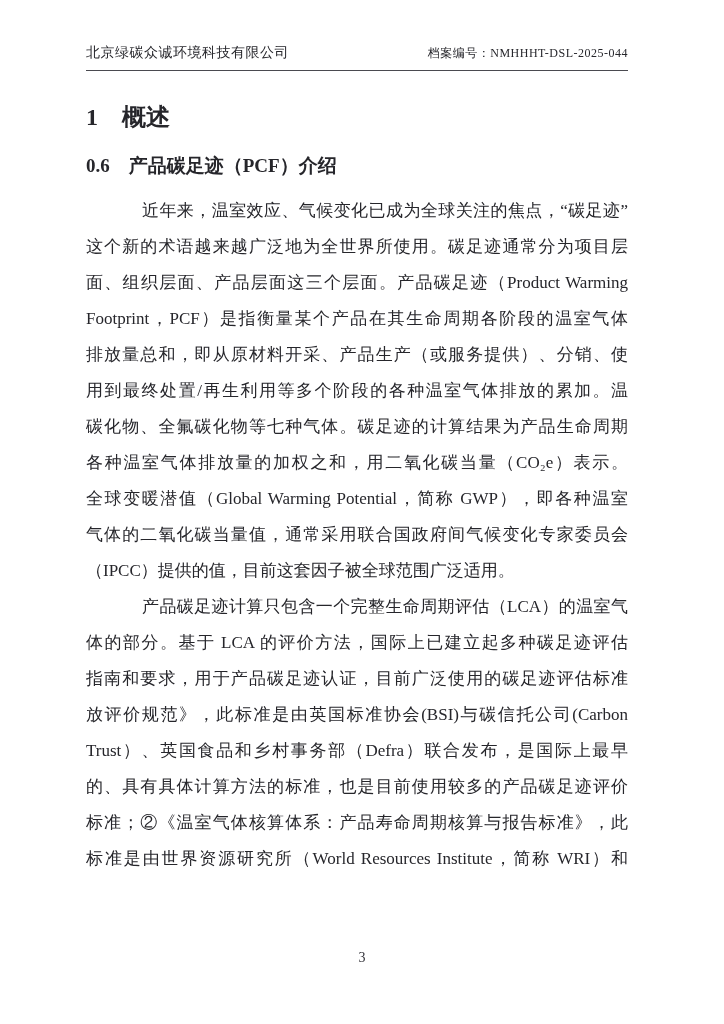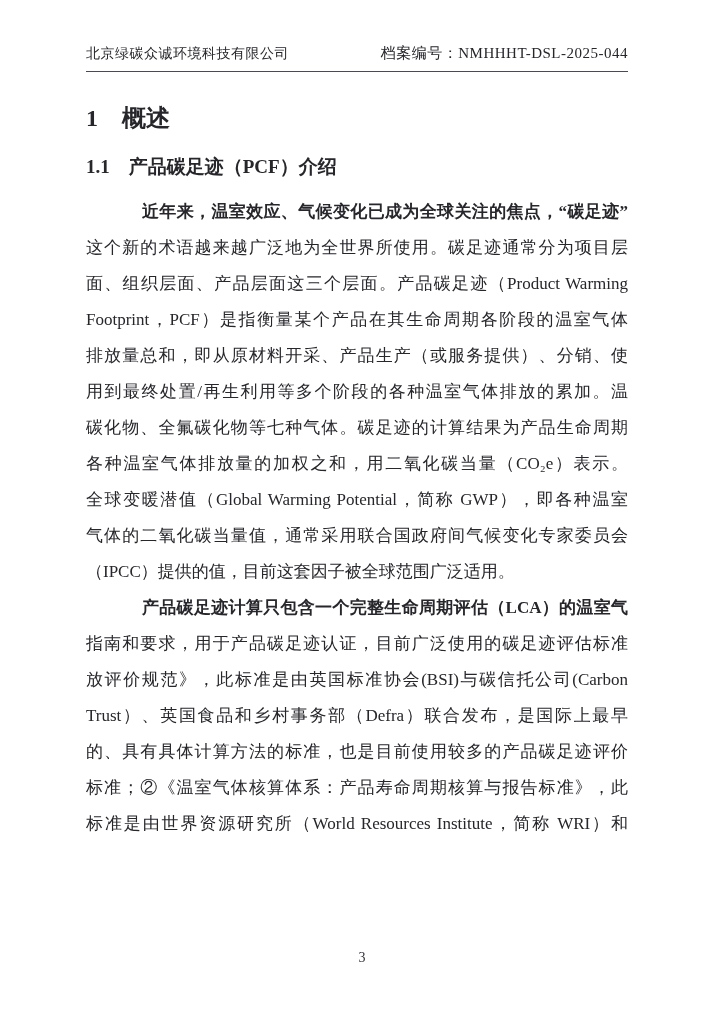--- a/index.html
+++ b/index.html
@@ -22,21 +22,21 @@
     display: flex;
     justify-content: space-between;
     align-items: baseline;
     margin-top: 44px;
     padding-bottom: 8px;
     border-bottom: 1.5px solid #4a4a50;
     font-size: 14px;
     letter-spacing: 0.5px;
   }
   .header .doc-number {
-    font-size: 15px;
+    font-size: 12px;
   }
   .h1 {
     margin-top: 32px;
     font-size: 24px;
     font-weight: bold;
     line-height: 28px;
   }
   .h2 {
     margin-top: 22px;
     font-size: 19px;
@@ -50,21 +50,20 @@
     font-size: 17px;
     height: 36px;
     line-height: 36px;
     text-align: justify;
     text-align-last: justify;
     overflow: hidden;
     white-space: nowrap;
   }
   .line.indent {
     padding-left: 56px;
-    font-weight: bold;
   }
   .line.para-end {
     text-align-last: left;
   }
   .footer {
     position: absolute;
     left: 0;
     right: 0;
     bottom: 58px;
     text-align: center;
@@ -77,35 +76,36 @@
 
 <div class="page">
 
   <div class="header">
     <span>北京绿碳众诚环境科技有限公司</span>
     <span class="doc-number"><span>档案编号：</span><span>NMHHHT-DSL-2025-044</span></span>
   </div>
 
   <div class="h1">1　概述</div>
 
-  <div class="h2">1.1　产品碳足迹（PCF）介绍</div>
+  <div class="h2">0.6　产品碳足迹（PCF）介绍</div>
 
   <div class="bodytext">
       <div class="line indent">近年来，温室效应、气候变化已成为全球关注的焦点，“碳足迹”</div>
       <div class="line">这个新的术语越来越广泛地为全世界所使用。碳足迹通常分为项目层</div>
       <div class="line">面、组织层面、产品层面这三个层面。产品碳足迹（Product Warming</div>
       <div class="line">Footprint，PCF）是指衡量某个产品在其生命周期各阶段的温室气体</div>
       <div class="line">排放量总和，即从原材料开采、产品生产（或服务提供）、分销、使</div>
       <div class="line">用到最终处置/再生利用等多个阶段的各种温室气体排放的累加。温</div>
       <div class="line">碳化物、全氟碳化物等七种气体。碳足迹的计算结果为产品生命周期</div>
       <div class="line">各种温室气体排放量的加权之和，用二氧化碳当量（CO₂e）表示。</div>
       <div class="line">全球变暖潜值（Global Warming Potential，简称 GWP），即各种温室</div>
       <div class="line">气体的二氧化碳当量值，通常采用联合国政府间气候变化专家委员会</div>
       <div class="line para-end">（IPCC）提供的值，目前这套因子被全球范围广泛适用。</div>
       <div class="line indent">产品碳足迹计算只包含一个完整生命周期评估（LCA）的温室气</div>
+      <div class="line">体的部分。基于 LCA 的评价方法，国际上已建立起多种碳足迹评估</div>
       <div class="line">指南和要求，用于产品碳足迹认证，目前广泛使用的碳足迹评估标准</div>
       <div class="line">放评价规范》，此标准是由英国标准协会(BSI)与碳信托公司(Carbon</div>
       <div class="line">Trust）、英国食品和乡村事务部（Defra）联合发布，是国际上最早</div>
       <div class="line">的、具有具体计算方法的标准，也是目前使用较多的产品碳足迹评价</div>
       <div class="line">标准；②《温室气体核算体系：产品寿命周期核算与报告标准》，此</div>
       <div class="line">标准是由世界资源研究所（World Resources Institute，简称 WRI）和</div>
     </div>
 
   <div class="footer">3</div>
 

